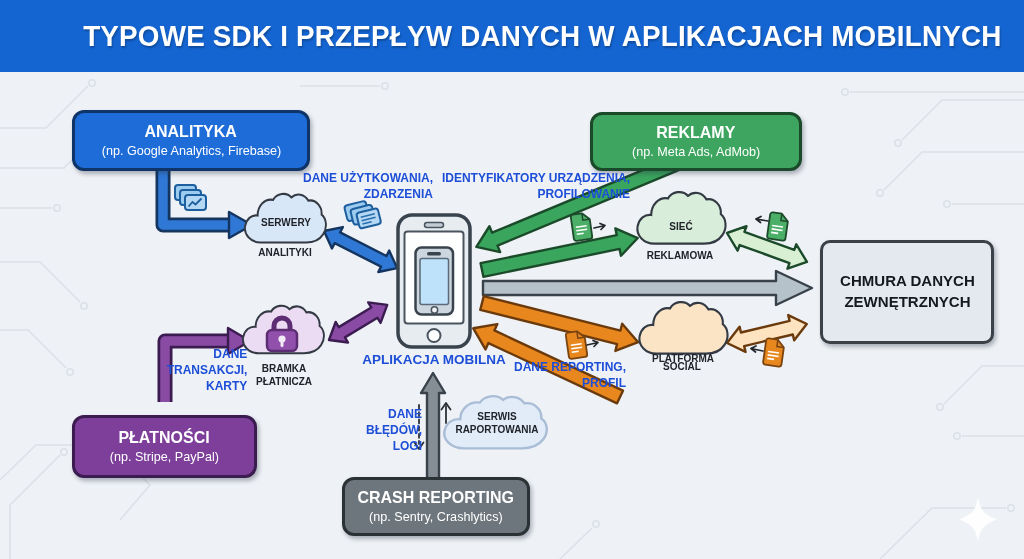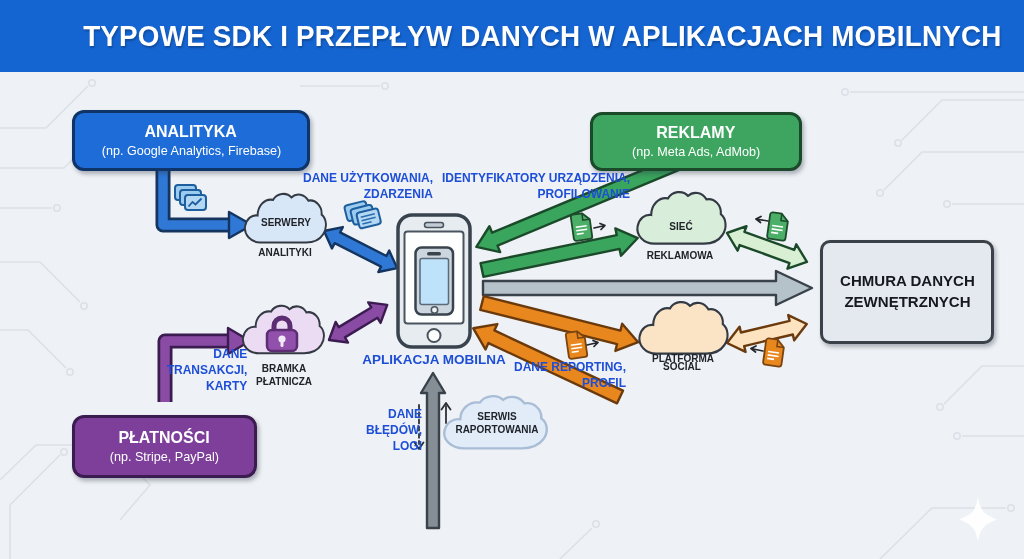--- a/index.html
+++ b/index.html
@@ -220,20 +220,24 @@
     <div class="s">(np. Google Analytics, Firebase)</div>
   </div>
   <div class="node box-ads">
     <div class="t">REKLAMY</div>
     <div class="s">(np. Meta Ads, AdMob)</div>
   </div>
   <div class="node box-payments">
     <div class="t">PŁATNOŚCI</div>
     <div class="s">(np. Stripe, PayPal)</div>
   </div>
+  <div class="node box-crash">
+    <div class="t">CRASH REPORTING</div>
+    <div class="s">(np. Sentry, Crashlytics)</div>
+  </div>
   <div class="node box-external">
     <div class="t">
       <span style="display:block">CHMURA DANYCH</span>
       <span style="display:block">ZEWNĘTRZNYCH</span>
     </div>
   </div>
 
   <div class="clab" style="left:286px;top:217px;">SERWERY</div>
   <div class="clab" style="left:285px;top:247px;">ANALITYKI</div>
   <div class="clab" style="left:681px;top:221px;">SIEĆ</div>

